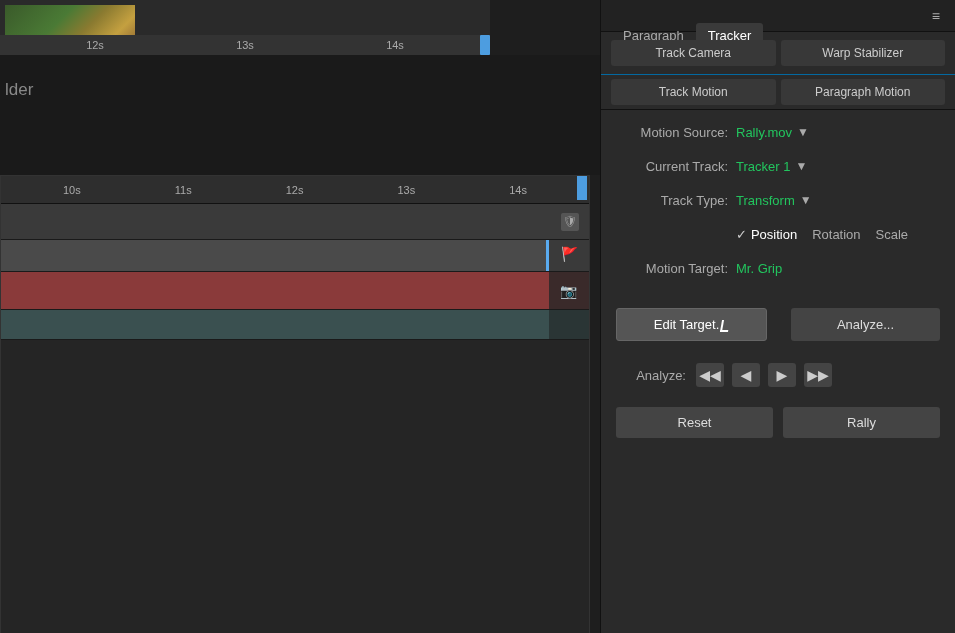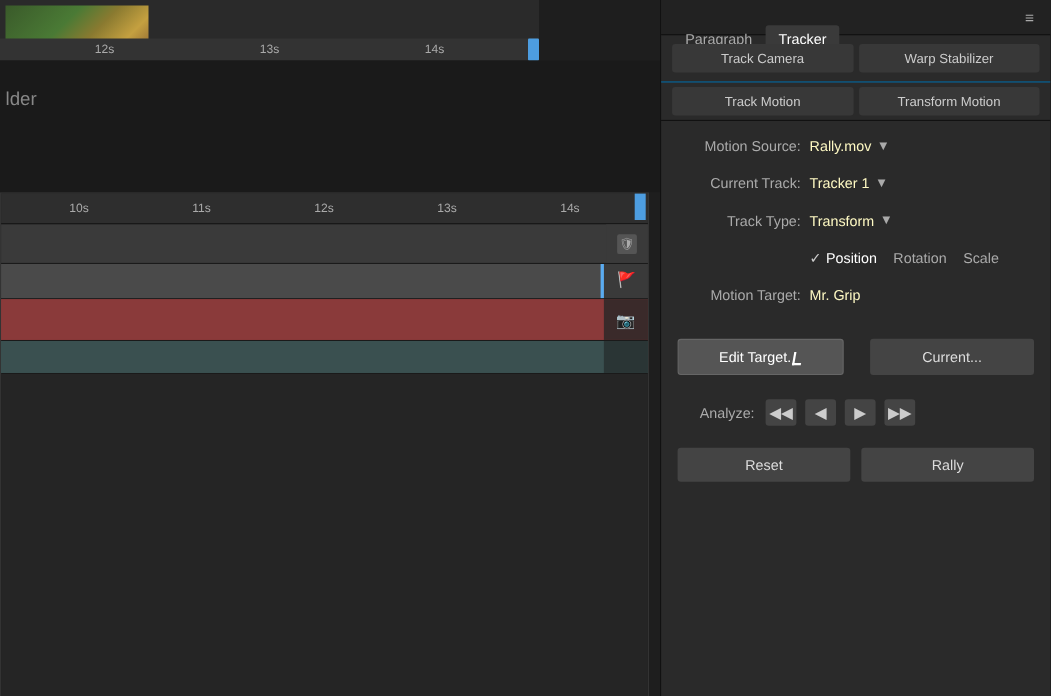--- a/index.html
+++ b/index.html
@@ -220,21 +220,21 @@
 
     .prop-label {
       color: #aaa;
       font-size: 13px;
       min-width: 120px;
       text-align: right;
       padding-right: 8px;
     }
 
     .prop-value {
-      color: #fef9c3;
+      color: #22c55e;
       font-size: 13px;
       flex: 1;
     }
 
     .prop-dropdown {
       display: flex;
       align-items: center;
       gap: 5px;
     }
 
@@ -420,21 +420,21 @@
     <div class="panel-menu-icon">≡</div>
   </div>
 
   <div class="tracker-buttons">
     <button class="tracker-btn">Track Camera</button>
     <button class="tracker-btn">Warp Stabilizer</button>
   </div>
 
   <div class="tracker-buttons2">
     <button class="tracker-btn">Track Motion</button>
-    <button class="tracker-btn">Transform Motion</button>
+    <button class="tracker-btn">Paragraph Motion</button>
   </div>
 
   <div class="properties-area">
 
     <div class="prop-row">
       <span class="prop-label">Motion Source:</span>
       <div class="prop-dropdown">
         <span class="prop-value">Rally.mov</span>
         <span class="dropdown-arrow">▼</span>
       </div>
@@ -466,21 +466,21 @@
     <div class="prop-row">
       <span class="prop-label">Motion Target:</span>
       <span class="prop-value">Mr. Grip</span>
     </div>
   </div>
 
   <div class="action-buttons">
     <button class="action-btn highlight">
       <span>Edit Target.</span><span style="display:inline-block; border-left:2px solid #fff; border-bottom:2px solid #fff; width:8px; height:12px; transform:skew(-10deg); margin-left:2px; vertical-align:middle;"></span>
     </button>
-    <button class="action-btn">Current...</button>
+    <button class="action-btn">Analyze...</button>
   </div>
 
   <div class="analyze-row">
     <span class="analyze-label">Analyze:</span>
     <div class="analyze-controls">
       <button class="analyze-btn">◀◀</button>
       <button class="analyze-btn">◀</button>
       <button class="analyze-btn">▶</button>
       <button class="analyze-btn">▶▶</button>
     </div>

